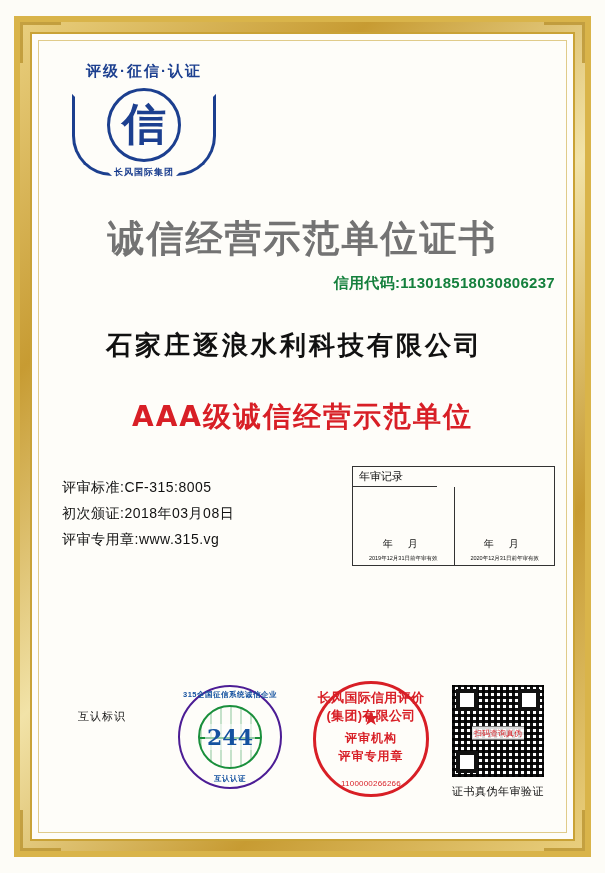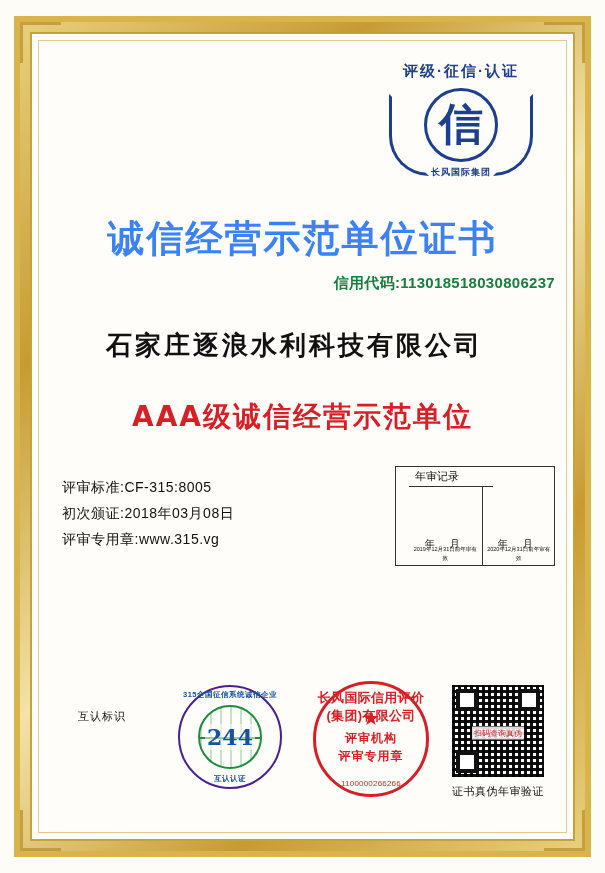--- a/index.html
+++ b/index.html
@@ -72,21 +72,21 @@
 
   
   .emblem-wrap {
     position: absolute;
     left: 0;
     right: 0;
     top: 12px;
     height: 150px;
     display: flex;
     align-items: center;
-    justify-content: flex-end;
+    justify-content: flex-start;
   }
   .emblem {
     position: relative;
     width: 200px;
     height: 146px;
   }
   .emblem-arc {
     position: absolute;
     left: 0;
     top: 0;
@@ -149,21 +149,21 @@
 
   
   .main-title {
     position: absolute;
     left: 0; right: 0;
     top: 168px;
     text-align: center;
     font-family: Liberation Mono, monospace;
     font-size: 37px;
     font-weight: bold;
-    color: #3b82f6;
+    color: #737373;
     letter-spacing: 2px;
   }
   .credit-code {
     position: absolute;
     right: 6px;
     top: 228px;
     font-size: 15px;
     font-weight: bold;
     color: #15803d;
     letter-spacing: .3px;
@@ -200,24 +200,23 @@
     color: #111;
     line-height: 26px;
     letter-spacing: .5px;
   }
   .details div { white-space: nowrap; }
 
   .annual-box {
     position: absolute;
     right: 6px;
     top: 420px;
-    width: 160px;
+    width: 203px;
     border: 1px solid #333;
     box-sizing: border-box;
-    padding-left: 13px;
   }
   .annual-title {
     border-bottom: 1px solid #333;
     padding: 2px 6px;
     font-size: 11px;
     color: #111;
     width: 84px;
     box-sizing: border-box;
   }
   .annual-cells {

